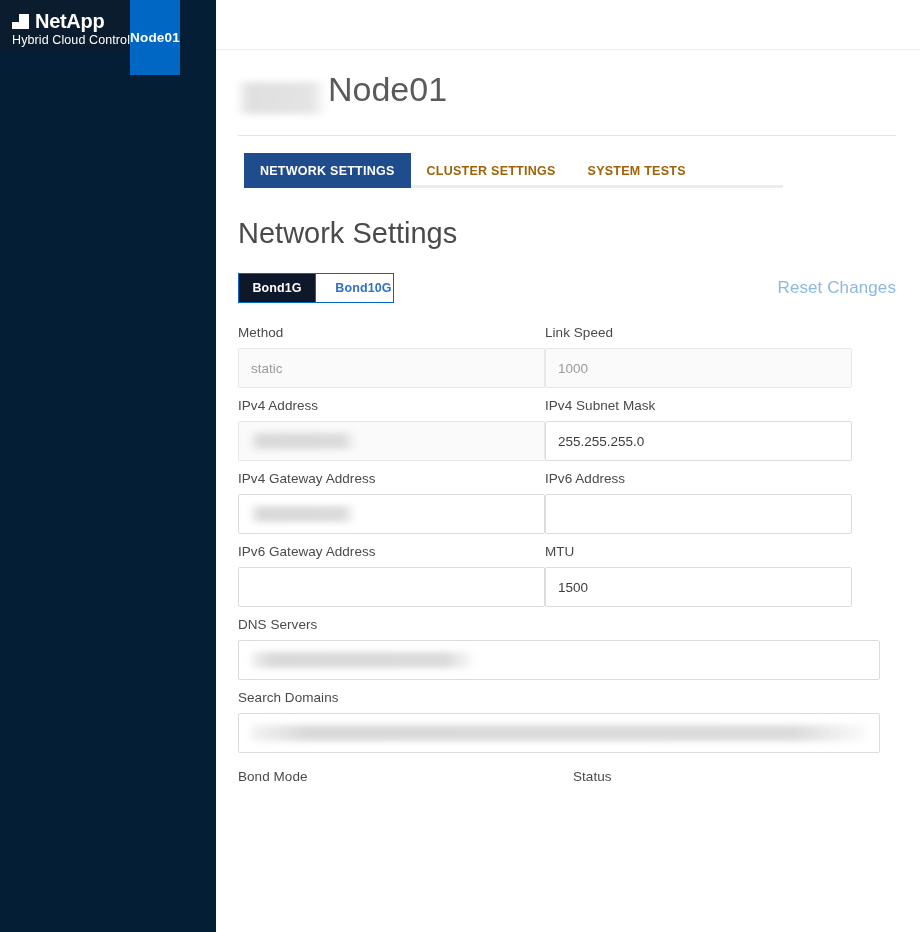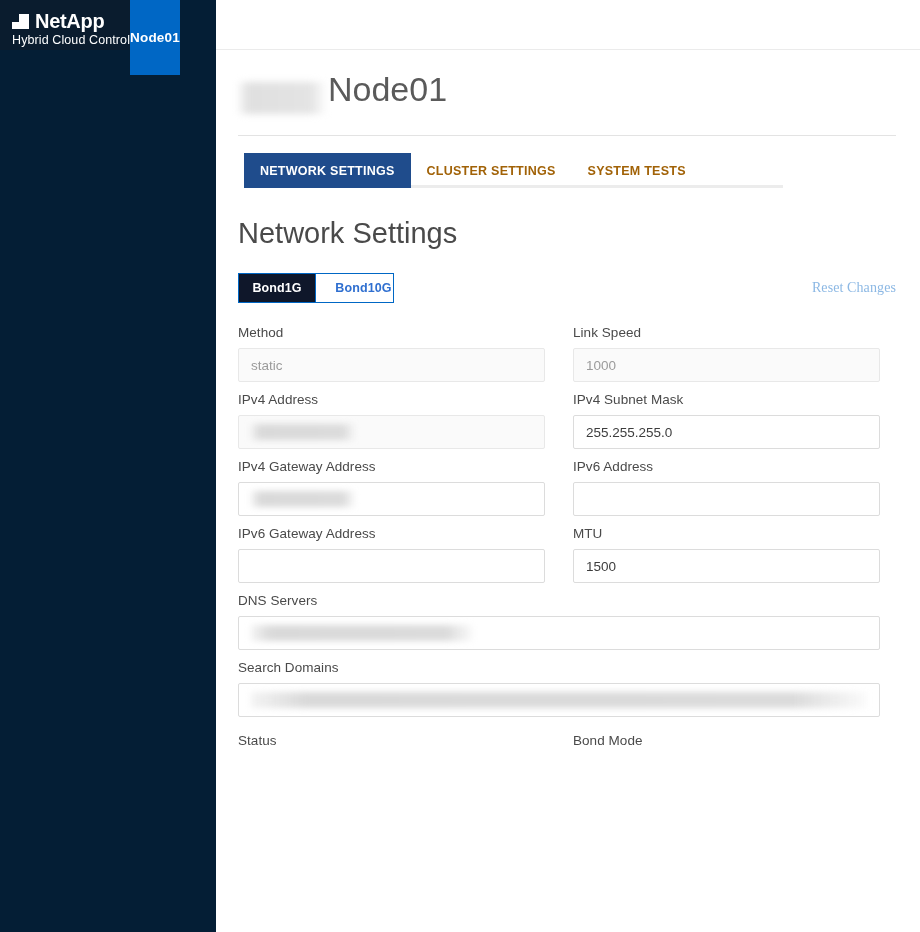--- a/index.html
+++ b/index.html
@@ -189,44 +189,42 @@
     color: #2F6FD0;
     letter-spacing: 0.1px;
   }
   .seg-btn.active {
     background: #0f172a;
     color: #ffffff;
     border-color: #0067C5;
   }
   .seg-btn + .seg-btn { border-left: none; padding-left: 18px; }
   .reset-link {
-    font-size: 14px;
+    font-size: 17px;
     color: #8CB8E4;
     letter-spacing: 0.1px;
-    font-family: Liberation Serif, serif;
   }
 
   
   .form { margin-top: 12px; }
   .row {
     display: flex;
-    gap: 28px;
     margin-bottom: 0;
   }
   .field { width: 307px; }
   .field.full { width: 642px; }
   .field-label {
     font-size: 13.5px;
     color: #4a4a4a;
     margin: 10px 0 8px 0;
     display: block;
     letter-spacing: 0.05px;
   }
   .input {
-    height: 34px;
+    height: 40px;
     width: 100%;
     border: 1px solid #dcdcdc;
     background: #ffffff;
     border-radius: 2px;
     display: flex;
     align-items: center;
     padding: 0 12px;
     font-size: 13.5px;
     color: #3d3d3d;
     position: relative;
@@ -400,23 +398,23 @@
           <div class="field full">
             <span class="field-label">Search Domains</span>
             <div class="input">
               <span class="redact-val w-search"></span>
             </div>
           </div>
         </div>
 
         <div class="bottom-labels">
           <div class="field">
+            <span class="field-label">Bond Mode</span>
+          </div>
+          <div class="field">
             <span class="field-label">Status</span>
-          </div>
-          <div class="field">
-            <span class="field-label">Bond Mode</span>
           </div>
         </div>
 
       </div>
     </div>
   </div>
 </div>
 
 </body></html>

